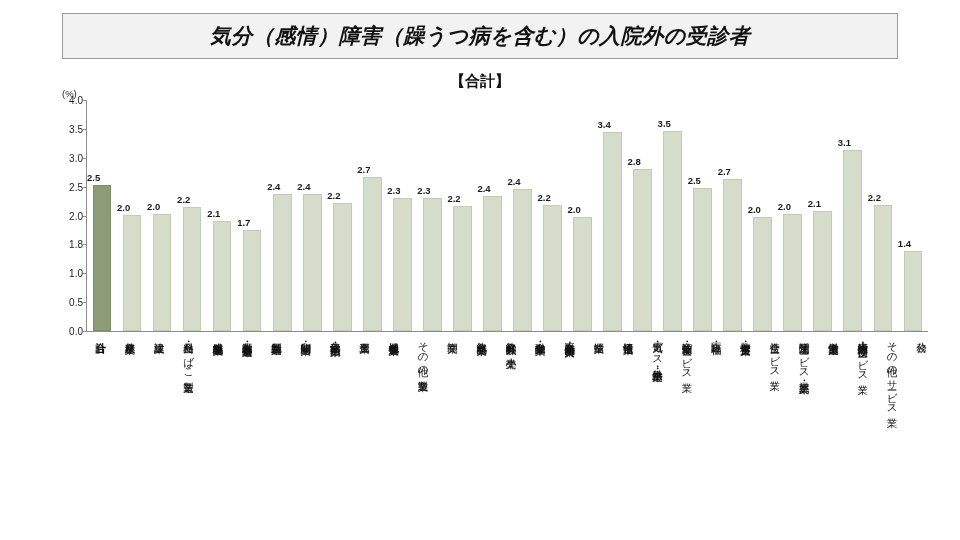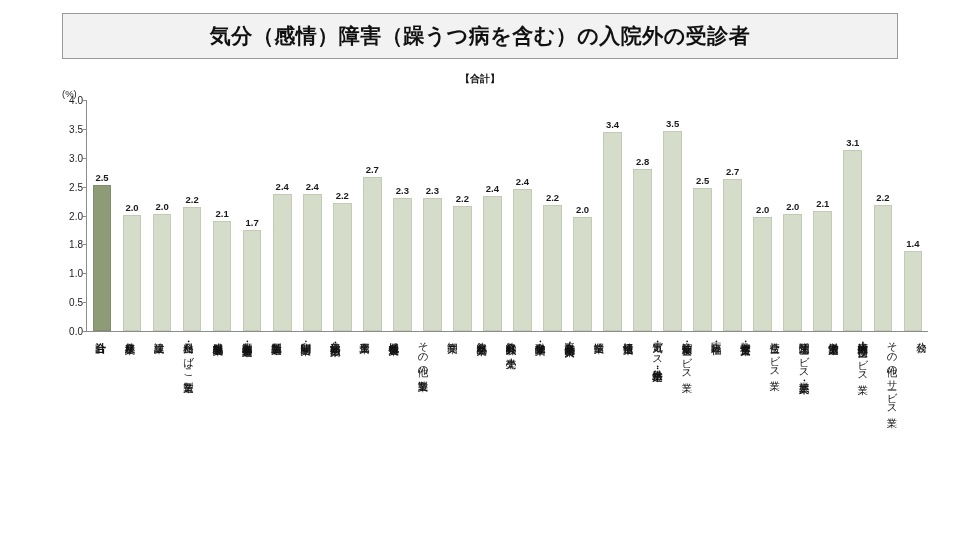--- a/index.html
+++ b/index.html
@@ -34,30 +34,31 @@
     align-items: center;
     justify-content: center;
     box-sizing: border-box;
   }
   .title-banner .title-text {
     font-size: 21px;
     font-weight: bold;
     letter-spacing: 0.5px;
     color: #111111;
     white-space: nowrap;
+    font-style: italic;
   }
 
   
   .chart-subtitle {
     position: absolute;
     left: 0;
     top: 72px;
     width: 960px;
     text-align: center;
-    font-size: 10px;
+    font-size: 15px;
     font-weight: bold;
     color: #111111;
   }
 
   
   #chart {
     position: absolute;
     left: 56px;
     top: 92px;
     width: 880px;
@@ -124,21 +125,21 @@
     box-sizing: border-box;
   }
   .bar.highlight {
     background: #8d9b77;
     border-color: #7f8e68;
   }
   .bar-value {
     position: absolute;
     left: 0;
     right: 0;
-    text-align: center;
+    text-align: left;
     font-size: 9.5px;
     font-weight: bold;
     color: #1a1a1a;
   }
 
   
   #xlabels {
     position: absolute;
     left: 86px;
     top: 334px;

